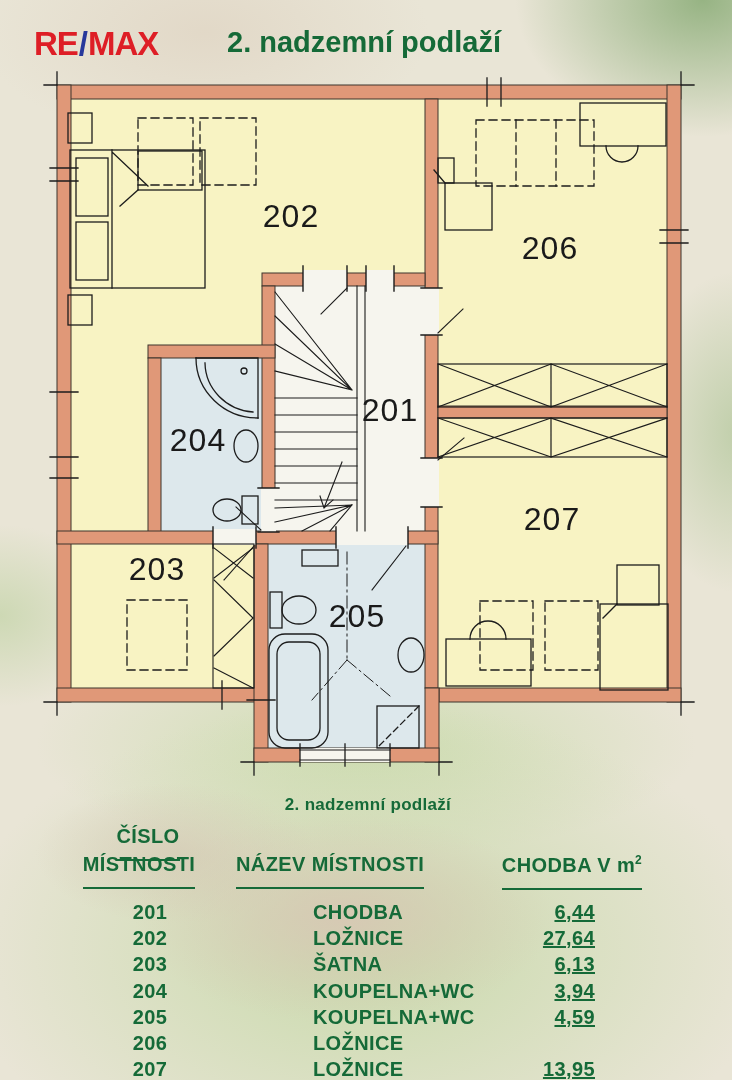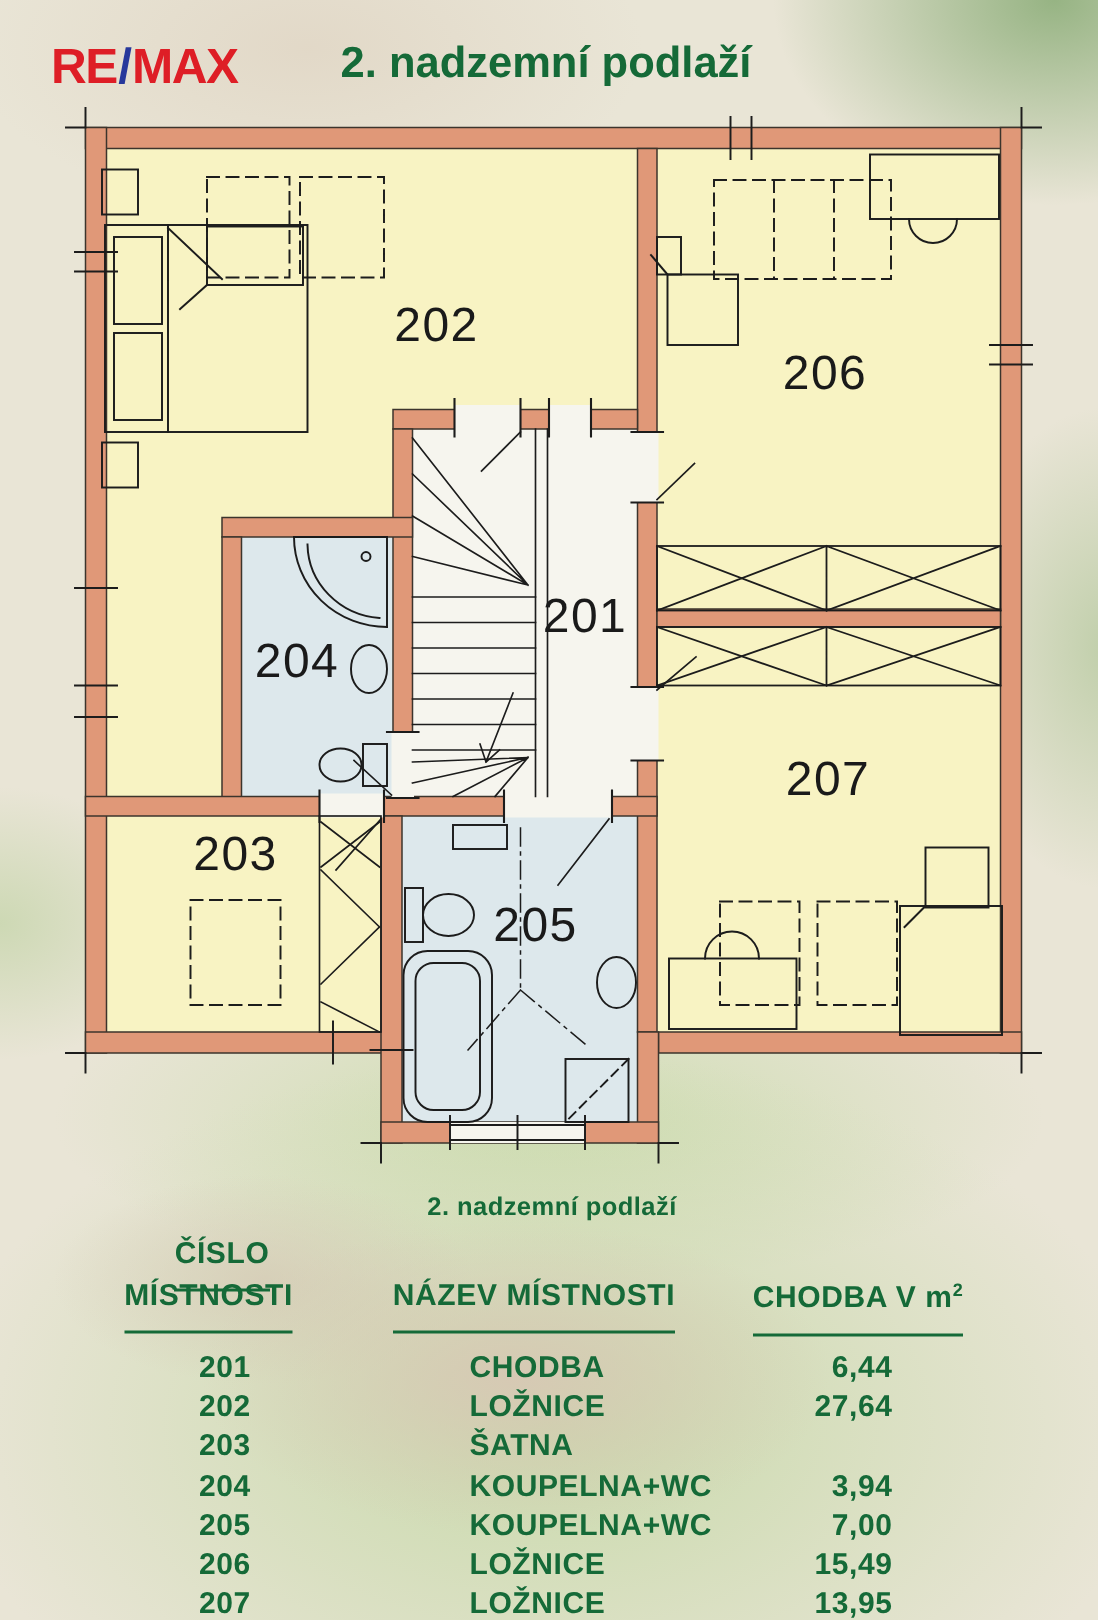--- a/index.html
+++ b/index.html
@@ -21,27 +21,27 @@
   .logo .slash{color:#27389b;padding:0 1px;}
   .title{position:absolute;left:164px;top:26px;width:400px;text-align:center;
          font-size:29px;font-weight:bold;color:#156a38;}
   svg{position:absolute;left:0;top:0;}
   .tbl{position:absolute;left:0;top:0;width:732px;height:1080px;color:#156a38;font-weight:bold;}
   .caption{position:absolute;left:168px;top:795px;width:400px;text-align:center;font-size:17px;letter-spacing:0.3px;}
   .th{position:absolute;font-size:20px;letter-spacing:0.4px;}
   .th .u{border-bottom:2.5px solid #156a38;padding-bottom:11px;display:inline-block;}
   .th1a{left:68px;top:825px;width:160px;text-align:center;}
   .th1b{left:59px;top:853px;width:160px;text-align:center;}
-  .th2{left:236px;top:853px;width:240px;text-align:center;}
+  .th2{left:236px;top:853px;width:240px;text-align:left;}
   .th3{left:472px;top:853px;width:200px;text-align:center;}
   sup{font-size:12px;}
   .row{position:absolute;left:0;width:732px;height:27px;font-size:20px;letter-spacing:0.4px;}
   .c1{position:absolute;left:70px;width:160px;text-align:center;}
   .c2{position:absolute;left:313px;}
-  .c3{position:absolute;left:450px;width:145px;text-align:right;}
+  .c3{position:absolute;left:450px;width:145px;text-align:right;text-decoration:underline;}
 </style>
 </head>
 <body>
 
 <div class="logo"><span>RE</span><span class="slash">/</span><span>MAX</span></div>
 <div class="title">2. nadzemní podlaží</div>
 
 <svg width="732" height="790" viewBox="0 0 732 790">
   <g stroke-linecap="square">
 
@@ -213,34 +213,34 @@
       <span class="c3">6,44</span>
     </div>
   <div class="row" style="top:927px">
       <span class="c1">202</span>
       <span class="c2">LOŽNICE</span>
       <span class="c3">27,64</span>
     </div>
   <div class="row" style="top:953px">
       <span class="c1">203</span>
       <span class="c2">ŠATNA</span>
+      <span class="c3">6,13</span>
     </div>
   <div class="row" style="top:980px">
       <span class="c1">204</span>
       <span class="c2">KOUPELNA+WC</span>
       <span class="c3">3,94</span>
     </div>
   <div class="row" style="top:1006px">
       <span class="c1">205</span>
       <span class="c2">KOUPELNA+WC</span>
-      <span class="c3">7,00</span>
+      <span class="c3">4,59</span>
     </div>
   <div class="row" style="top:1032px">
       <span class="c1">206</span>
       <span class="c2">LOŽNICE</span>
-      <span class="c3">15,49</span>
     </div>
   <div class="row" style="top:1058px">
       <span class="c1">207</span>
       <span class="c2">LOŽNICE</span>
       <span class="c3">13,95</span>
     </div>
 </div>
 
 </body></html>

